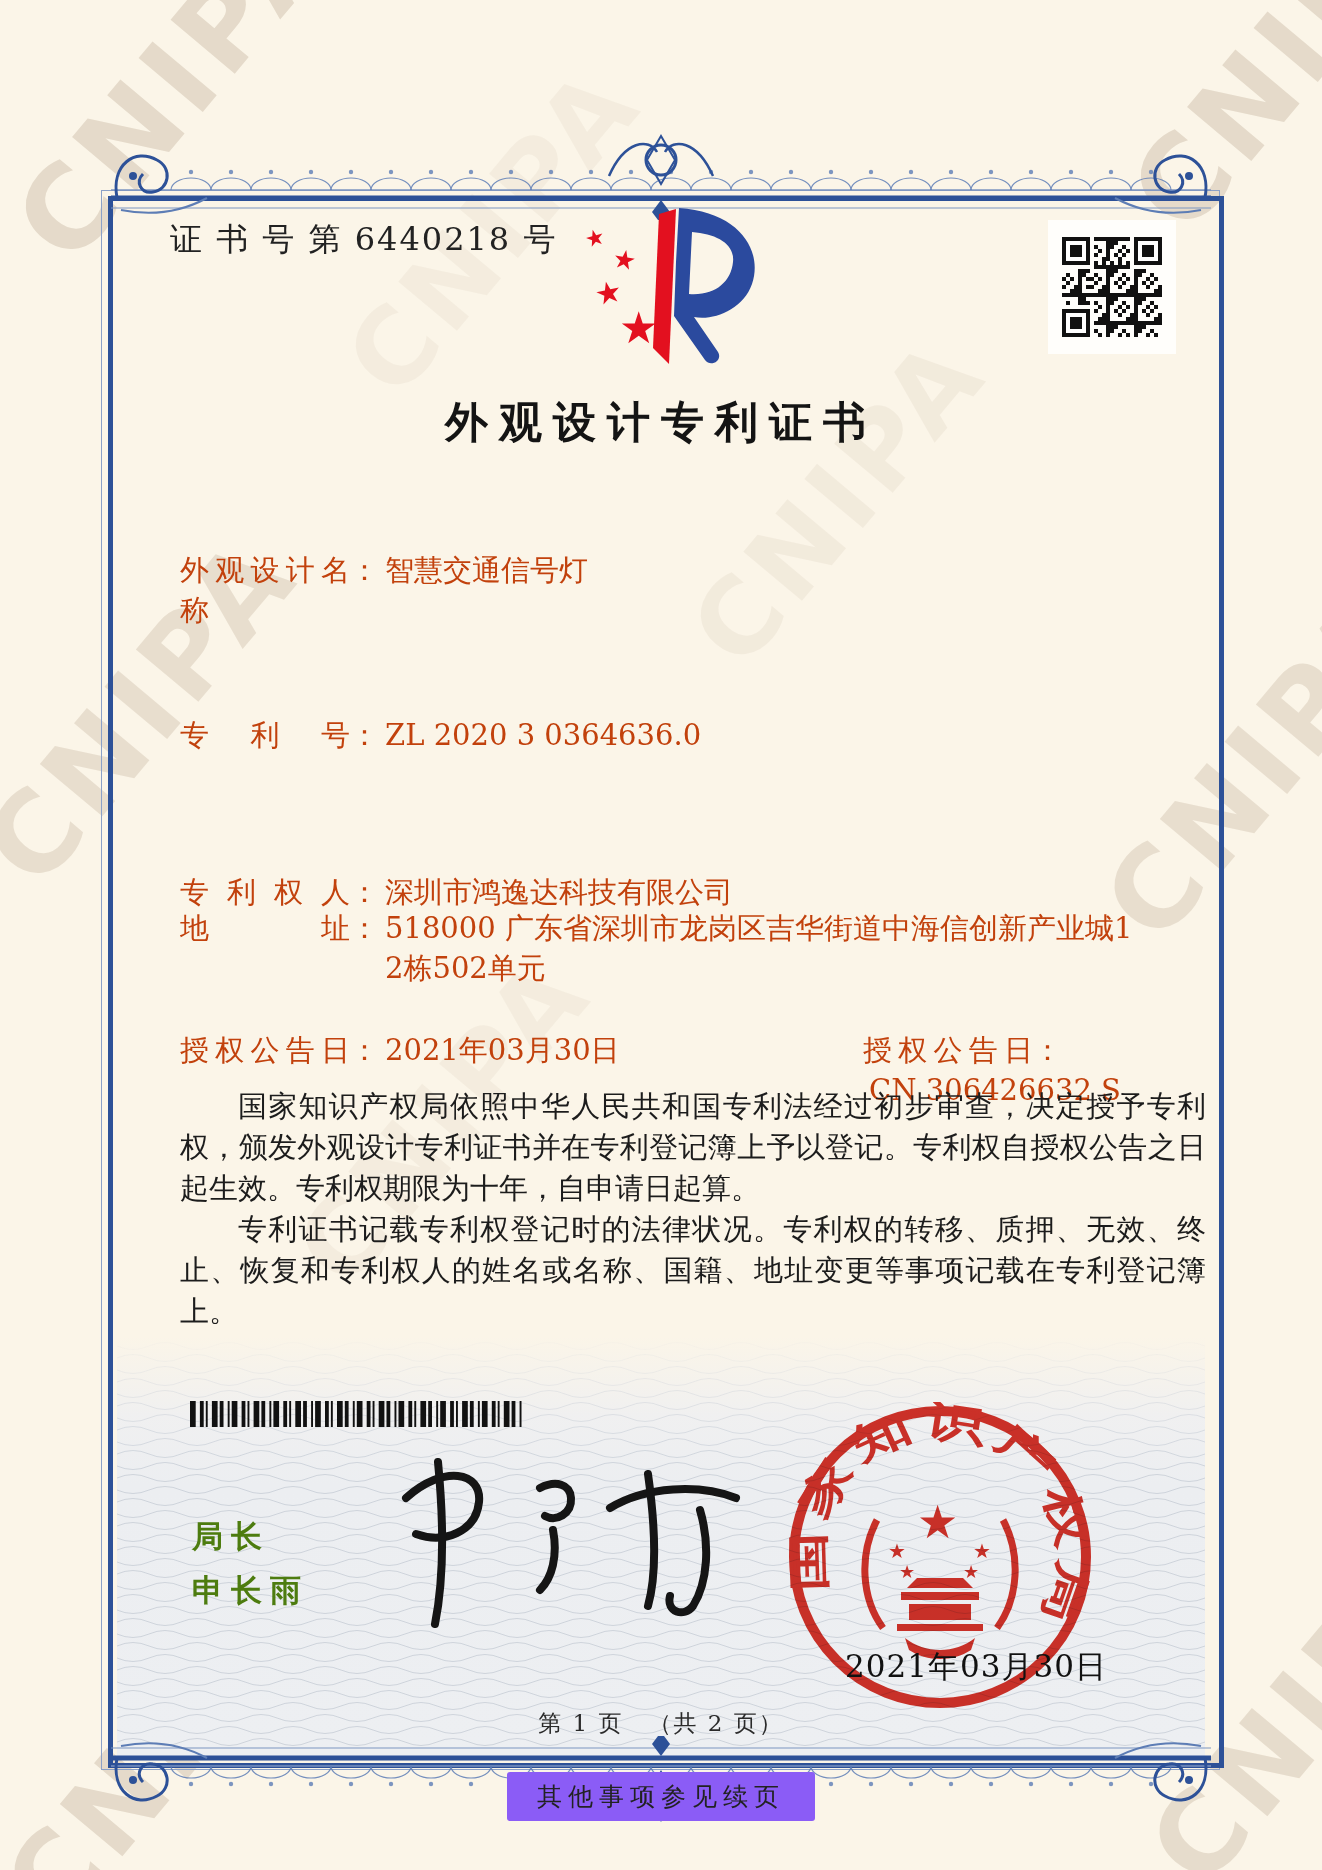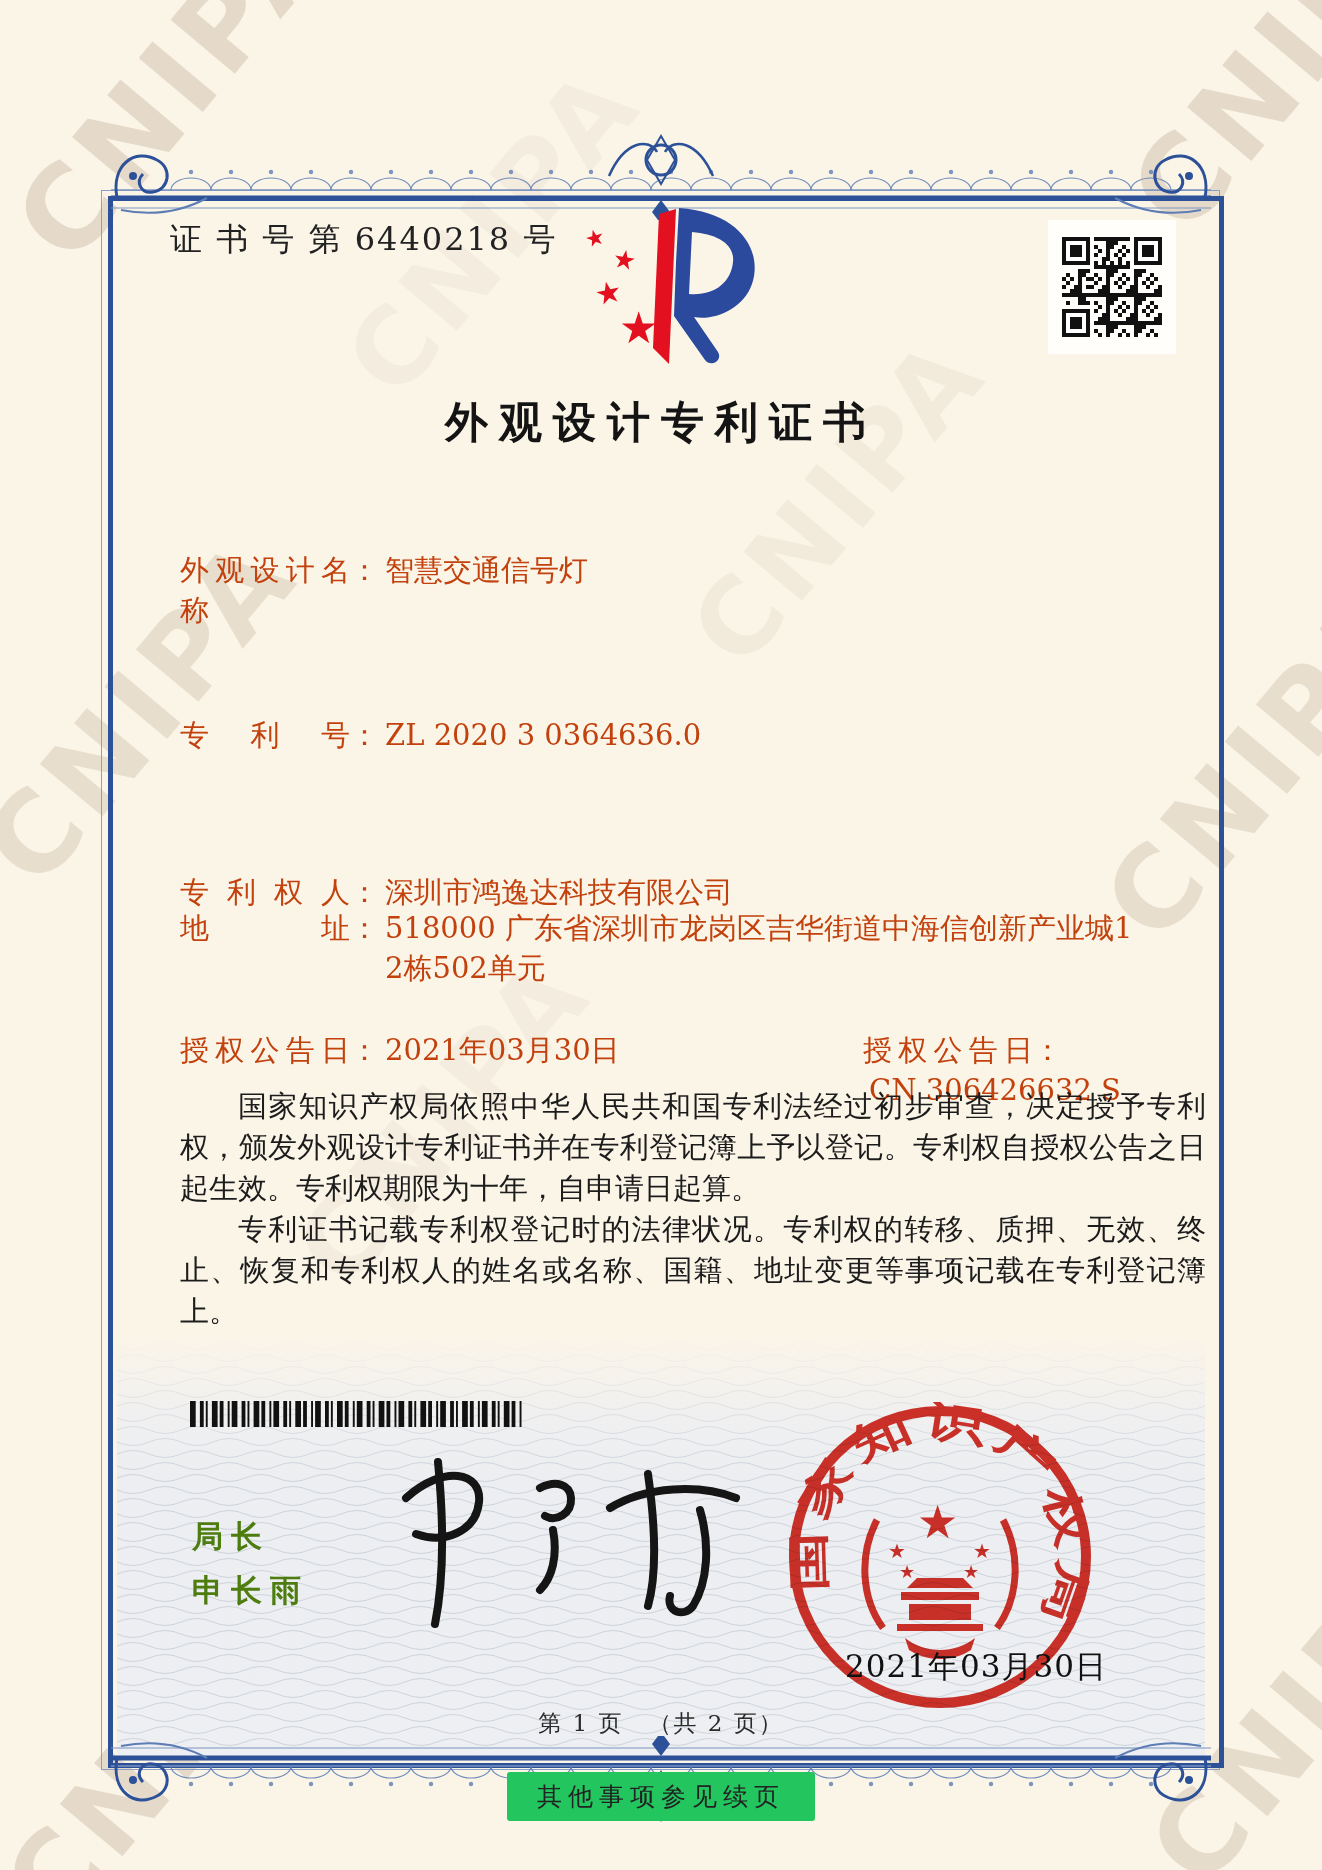--- a/index.html
+++ b/index.html
@@ -44,21 +44,21 @@
   .officer.name-line{top:1570px;}
   .signature{position:absolute;left:348px;top:1452px;}
   
   .seal{position:absolute;left:785px;top:1402px;mix-blend-mode:multiply;opacity:.95;}
   .seal-date{position:absolute;left:838px;top:1646px;width:276px;text-align:center;
              font-size:31px;letter-spacing:1px;color:#111;z-index:8;}
   
   .page-info{position:absolute;left:111px;top:1708px;width:1100px;text-align:center;
              font-size:23px;letter-spacing:2px;color:#2a2a2a;}
   .note-box{position:absolute;left:50%;top:1772px;transform:translateX(-50%);
-            background:#22c55e;padding:8px 30px;border-radius:3px;z-index:9;}
+            background:#8b5cf6;padding:8px 30px;border-radius:3px;z-index:9;}
   .note-box span{font-size:25px;letter-spacing:6px;color:#222;}
   .z-content{z-index:5;} 
 </style>
 </head>
 <body>
 
 <div class="page">
 
   <div class="wm" style="left:-35px;top:15px;font-size:115px;opacity:.33;">CNIPA</div>
   <div class="wm" style="left:1080px;top:-15px;font-size:115px;opacity:.33;">CNIPA</div>

